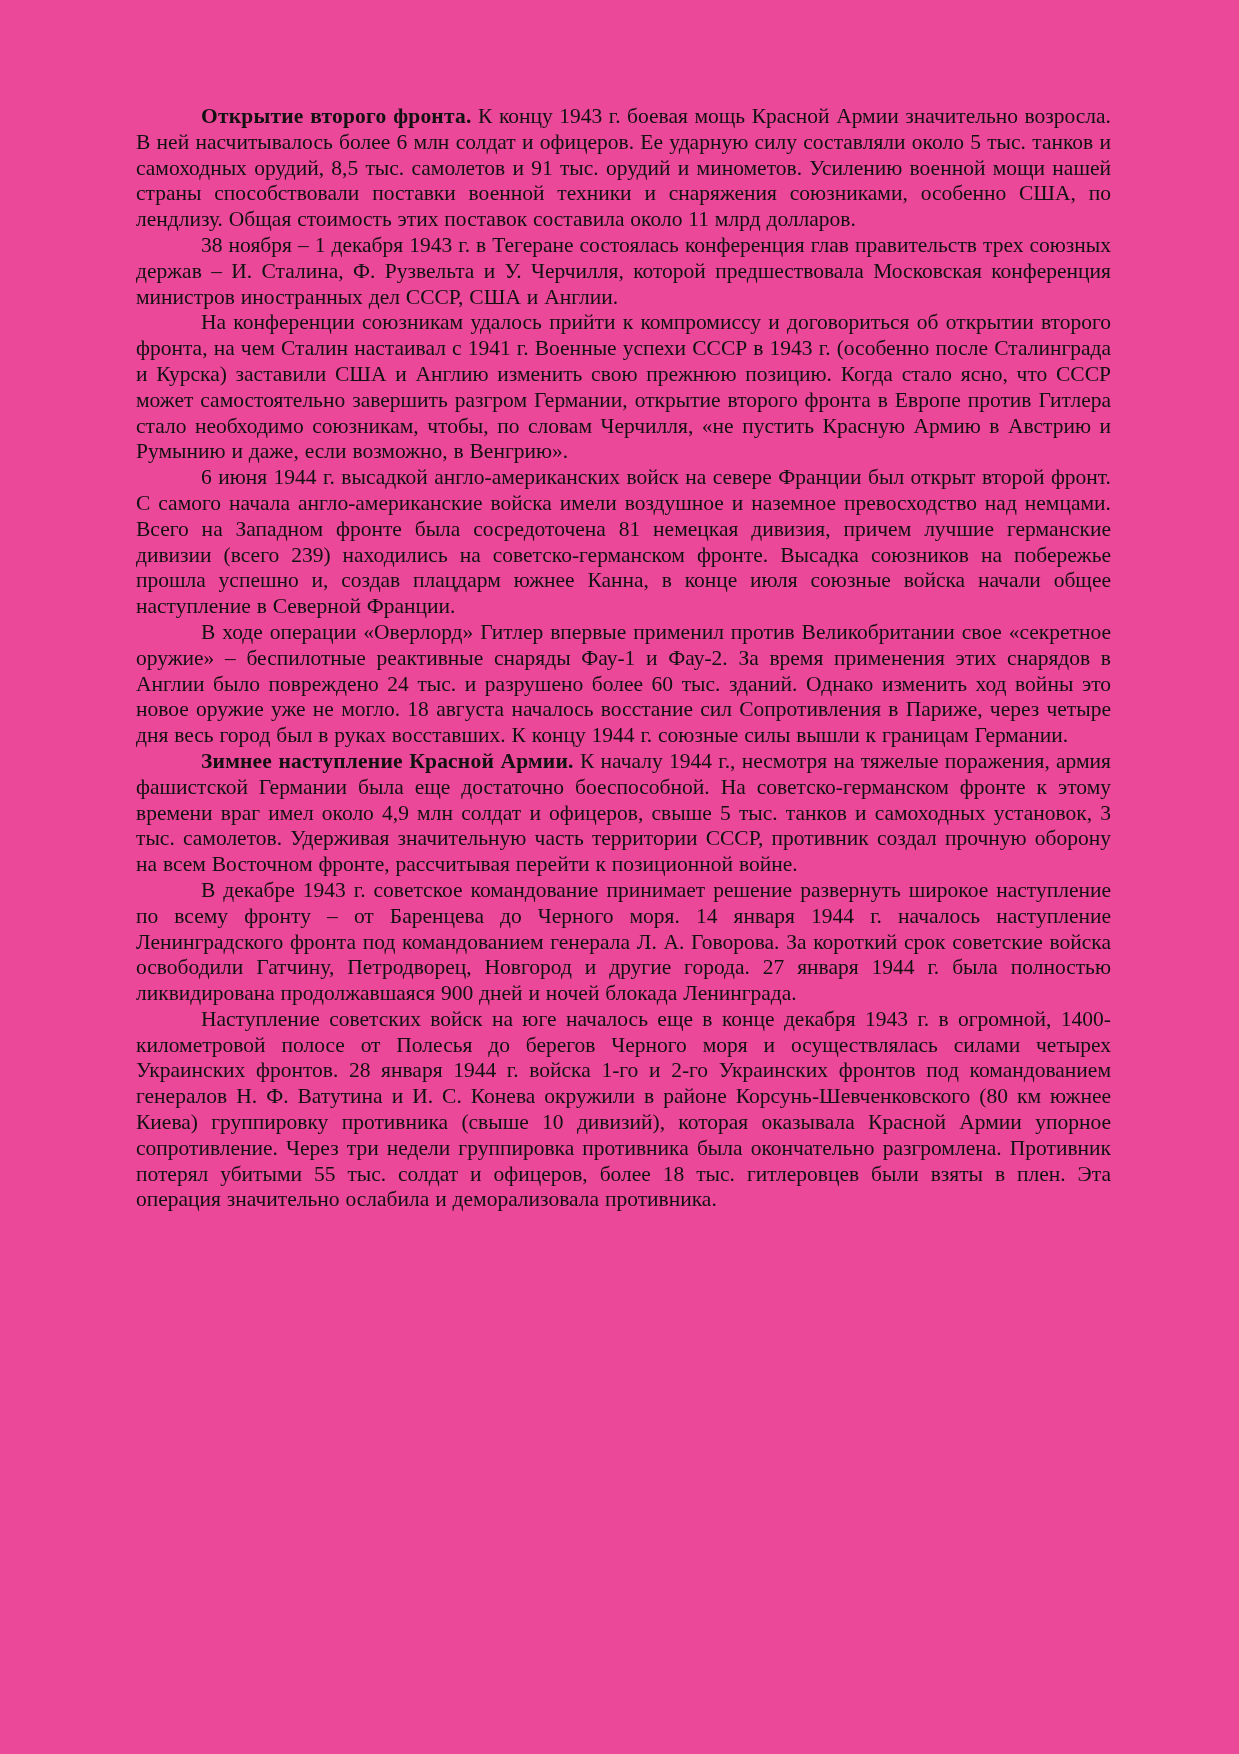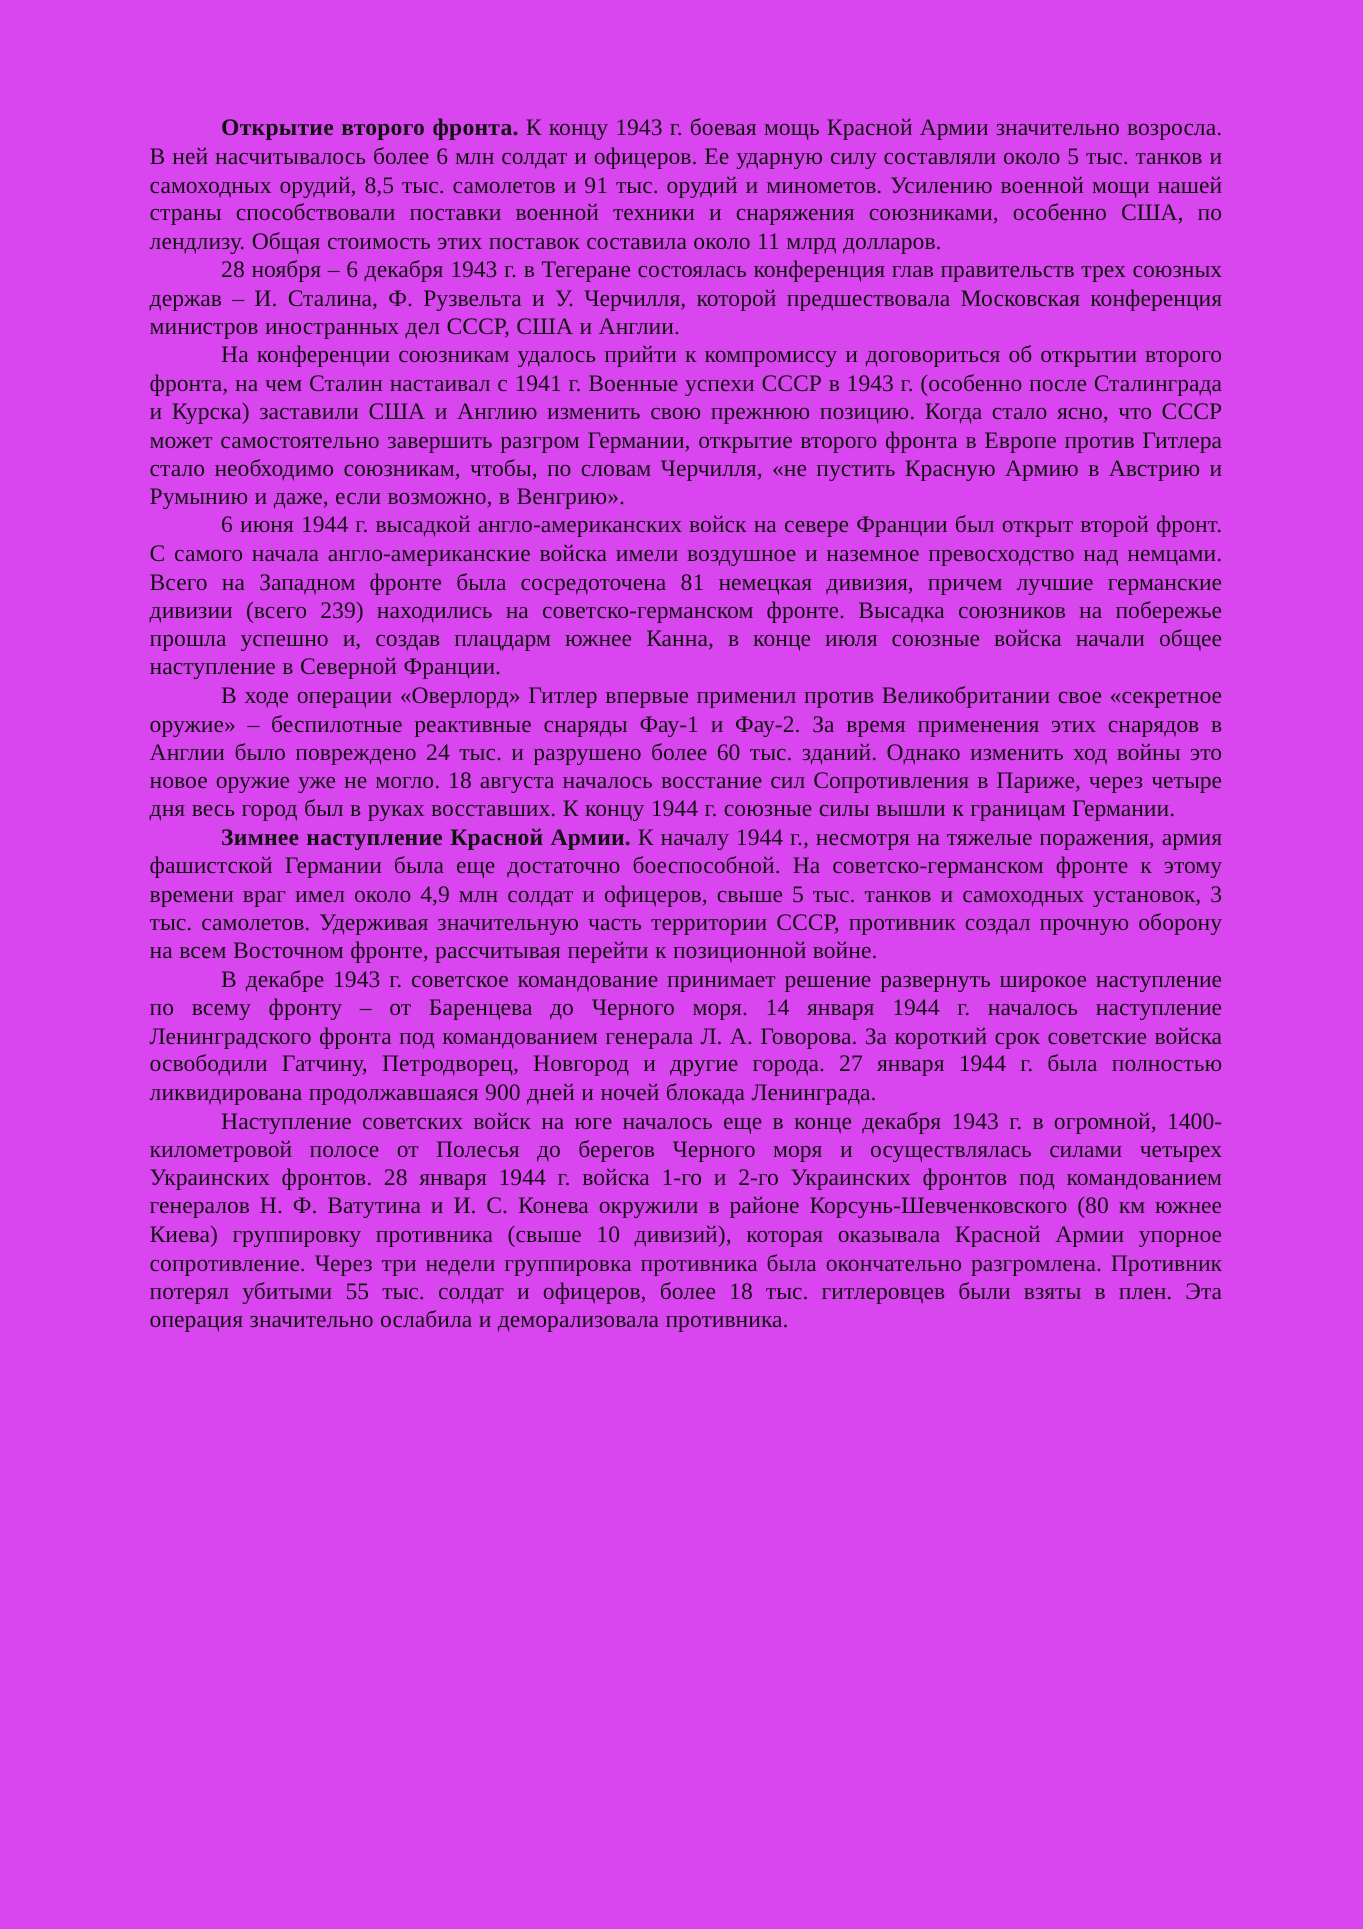--- a/index.html
+++ b/index.html
@@ -6,21 +6,21 @@
   html, body {
     margin: 0;
     padding: 0;
     background: #ffffff;
   }
   .page {
     position: relative;
     width: 1239px;
     height: 1754px;
     margin: 0 auto;
-    background: #d946ef;
+    background: #ec4899;
     box-sizing: border-box;
     padding: 104px 128px 40px 136px;
     color: #111111;
     font-family: "Liberation Serif", "DejaVu Serif", serif;
     font-size: 21.5px;
     line-height: 25.8px;
     text-align: justify;
     overflow: hidden;
   }
   .para {
@@ -33,21 +33,21 @@
     letter-spacing: 0.2px;
   }
 </style>
 </head>
 <body>
 
 <div class="page">
 
   <p class="para"><span class="lead">Открытие второго фронта.</span><span> К концу 1943 г. боевая мощь Красной Армии значительно возросла. В ней насчитывалось более 6 млн солдат и офицеров. Ее ударную силу составляли около 5 тыс. танков и самоходных орудий, 8,5 тыс. самолетов и 91 тыс. орудий и минометов. Усилению военной мощи нашей страны способствовали поставки военной техники и снаряжения союзниками, особенно США, по лендлизу. Общая стоимость этих поставок составила около 11 млрд долларов.</span></p>
 
-  <p class="para"><span class="lead"></span><span>28 ноября – 6 декабря 1943 г. в Тегеране состоялась конференция глав правительств трех союзных держав – И. Сталина, Ф. Рузвельта и У. Черчилля, которой предшествовала Московская конференция министров иностранных дел СССР, США и Англии.</span></p>
+  <p class="para"><span class="lead"></span><span>38 ноября – 1 декабря 1943 г. в Тегеране состоялась конференция глав правительств трех союзных держав – И. Сталина, Ф. Рузвельта и У. Черчилля, которой предшествовала Московская конференция министров иностранных дел СССР, США и Англии.</span></p>
 
   <p class="para"><span class="lead"></span><span>На конференции союзникам удалось прийти к компромиссу и договориться об открытии второго фронта, на чем Сталин настаивал с 1941 г. Военные успехи СССР в 1943 г. (особенно после Сталинграда и Курска) заставили США и Англию изменить свою прежнюю позицию. Когда стало ясно, что СССР может самостоятельно завершить разгром Германии, открытие второго фронта в Европе против Гитлера стало необходимо союзникам, чтобы, по словам Черчилля, «не пустить Красную Армию в Австрию и Румынию и даже, если возможно, в Венгрию».</span></p>
 
 
   <p class="para"><span class="lead"></span><span>6 июня 1944 г. высадкой англо-американских войск на севере Франции был открыт второй фронт. С самого начала англо-американские войска имели воздушное и наземное превосходство над немцами. Всего на Западном фронте была сосредоточена 81 немецкая дивизия, причем лучшие германские дивизии (всего 239) находились на советско-германском фронте. Высадка союзников на побережье прошла успешно и, создав плацдарм южнее Канна, в конце июля союзные войска начали общее наступление в Северной Франции.</span></p>
 
   <p class="para"><span class="lead"></span><span>В ходе операции «Оверлорд» Гитлер впервые применил против Великобритании свое «секретное оружие» – беспилотные реактивные снаряды Фау-1 и Фау-2. За время применения этих снарядов в Англии было повреждено 24 тыс. и разрушено более 60 тыс. зданий. Однако изменить ход войны это новое оружие уже не могло. 18 августа началось восстание сил Сопротивления в Париже, через четыре дня весь город был в руках восставших. К концу 1944 г. союзные силы вышли к границам Германии.</span></p>
 
   <p class="para"><span class="lead">Зимнее наступление Красной Армии.</span><span> К началу 1944 г., несмотря на тяжелые поражения, армия фашистской Германии была еще достаточно боеспособной. На советско-германском фронте к этому времени враг имел около 4,9 млн солдат и офицеров, свыше 5 тыс. танков и самоходных установок, 3 тыс. самолетов. Удерживая значительную часть территории СССР, противник создал прочную оборону на всем Восточном фронте, рассчитывая перейти к позиционной войне.</span></p>
 

